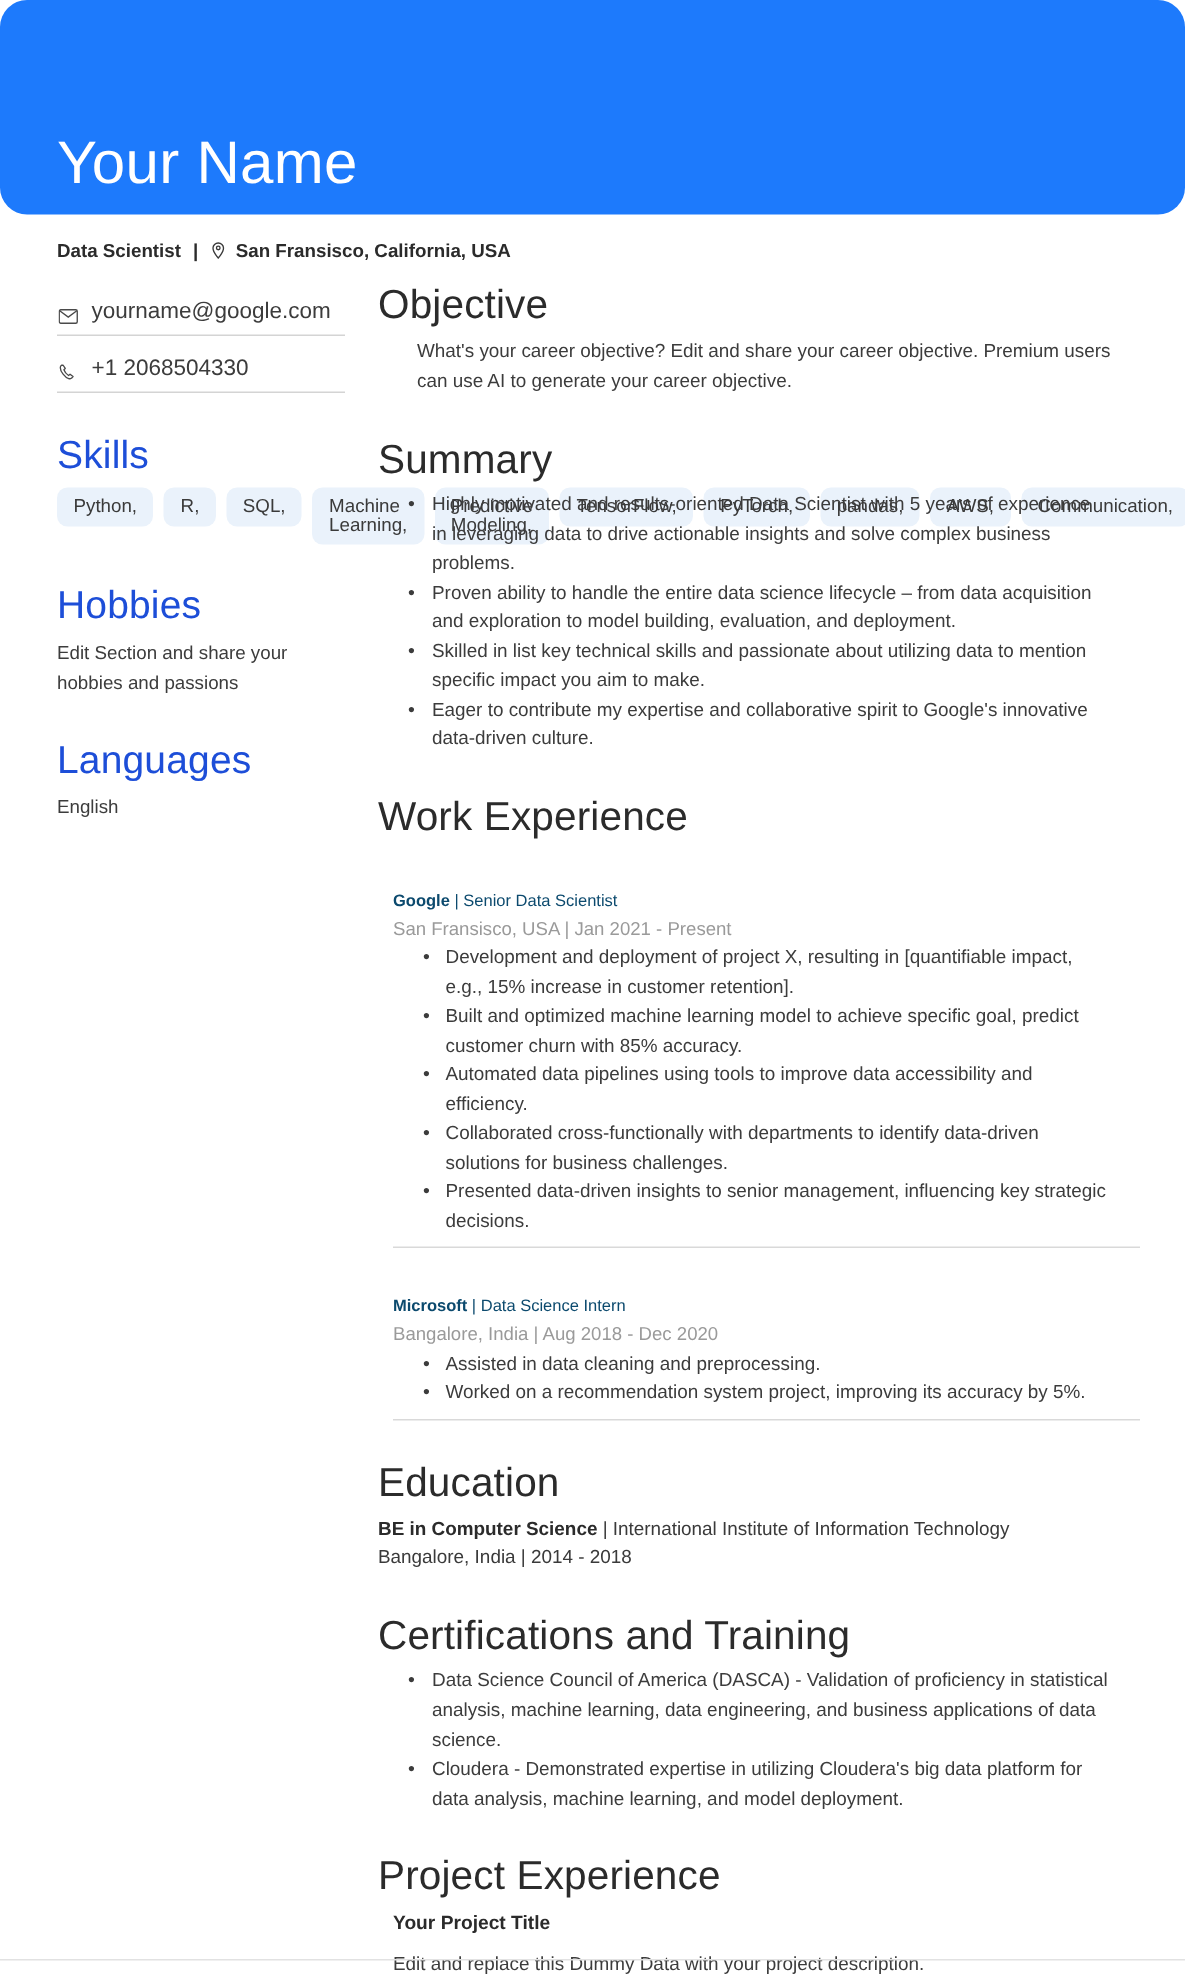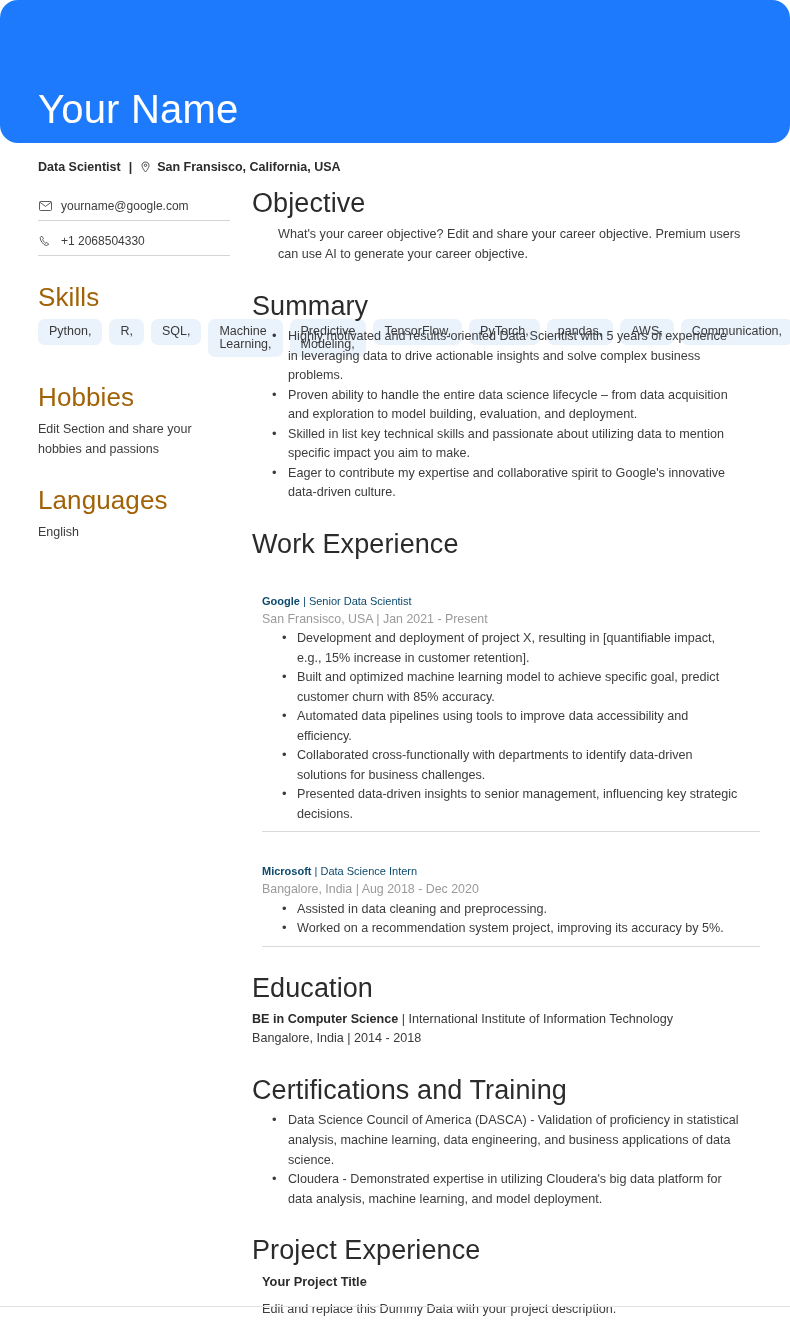--- a/index.html
+++ b/index.html
@@ -45,36 +45,36 @@
   .pin-icon { display: inline-flex; align-items: center; }
 
   
   .body-cols { display: flex; align-items: flex-start; }
   .col-left { width: 230px; padding-left: 38px; padding-top: 21px; }
   .col-right { width: 530px; padding-left: 22px; padding-top: 13px; }
 
   
   .contact-row {
     display: flex;
-    align-items: center;
+    align-items: flex-end;
     gap: 9px;
-    font-size: 12px;
+    font-size: 15px;
     color: #3c3c3c;
     padding: 4px 0 7px 0;
     border-bottom: 1px solid #d4d4d4;
     width: 192px;
   }
   .contact-row + .contact-row { margin-top: 9px; }
   .contact-icon { width: 14px; display: inline-flex; justify-content: center; color: #4a4a4a; }
 
   
   .h-left {
     font-size: 26px;
     font-weight: 400;
-    color: #a16207;
+    color: #1d4ed8;
     letter-spacing: 0.1px;
     margin: 25px 0 6px 0;
   }
   .h-left.first { margin-top: 26px; }
 
   
   .chips { display: flex; flex-direction: row; align-items: flex-start; gap: 7px; margin-top: 6px; }
   .chip {
     background: #EAF2FB;
     border-radius: 7px;

